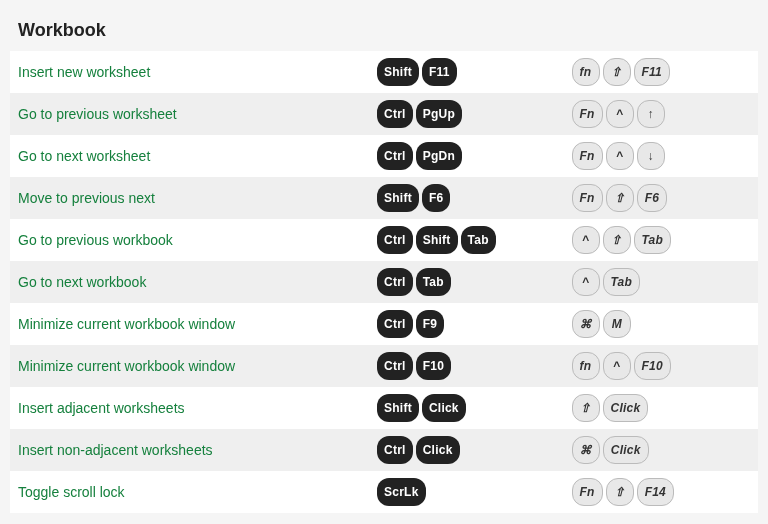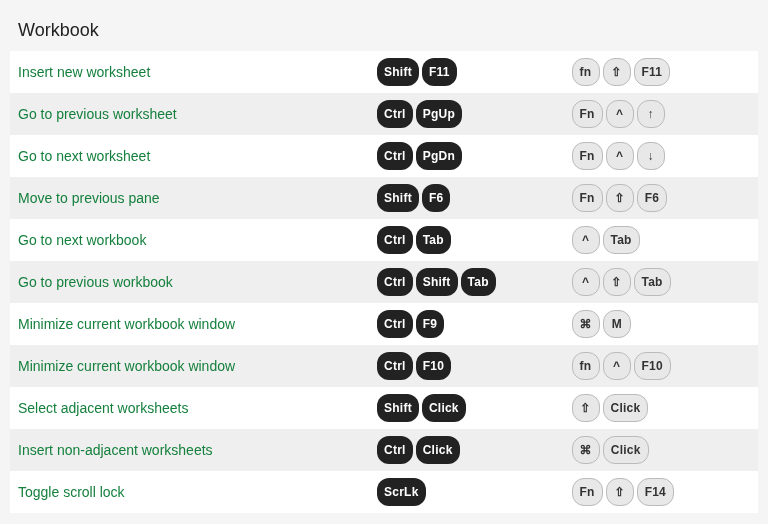--- a/index.html
+++ b/index.html
@@ -4,21 +4,21 @@
   <style>
     * { box-sizing: border-box; margin: 0; padding: 0; }
     body {
       font-family: -apple-system, BlinkMacSystemFont, "Segoe UI", sans-serif;
       background: #f5f5f5;
       padding: 10px;
       width: 768px;
     }
     .section-title {
       font-size: 18px;
-      font-weight: 400;
+      font-weight: 700;
       color: #222;
       padding: 10px 8px 10px 8px;
       background: #f5f5f5;
     }
     table {
       width: 100%;
       border-collapse: collapse;
     }
     tr:nth-child(odd) {
       background: #ffffff;
@@ -55,20 +55,21 @@
       border-radius: 12px;
       padding: 4px 7px;
       min-width: 28px;
       height: 28px;
       letter-spacing: 0.02em;
     }
     .key.light {
       background: #e8e8e8;
       color: #333;
       border: 1px solid #bbb;
+      font-style: italic;
     }
   </style>
 </head>
 <body>
 
 <div class="section-title">Workbook</div>
 
 <table>
   <tbody id="table-body">
       <tr>
@@ -113,63 +114,63 @@
         </td>
         <td class="keys-mac">
           <div class="keys-group">
             <span class="key light">Fn</span>
             <span class="key light">^</span>
             <span class="key light">↓</span>
           </div>
         </td>
       </tr>
       <tr>
-        <td class="action-label">Move to previous pane</td>
+        <td class="action-label">Move to previous next</td>
         <td class="keys-win">
           <div class="keys-group">
             <span class="key">Shift</span>
             <span class="key">F6</span>
           </div>
         </td>
         <td class="keys-mac">
           <div class="keys-group">
             <span class="key light">Fn</span>
             <span class="key light">⇧</span>
             <span class="key light">F6</span>
           </div>
         </td>
       </tr>
       <tr>
+        <td class="action-label">Go to previous workbook</td>
+        <td class="keys-win">
+          <div class="keys-group">
+            <span class="key">Ctrl</span>
+            <span class="key">Shift</span>
+            <span class="key">Tab</span>
+          </div>
+        </td>
+        <td class="keys-mac">
+          <div class="keys-group">
+            <span class="key light">^</span>
+            <span class="key light">⇧</span>
+            <span class="key light">Tab</span>
+          </div>
+        </td>
+      </tr>
+      <tr>
         <td class="action-label">Go to next workbook</td>
         <td class="keys-win">
           <div class="keys-group">
             <span class="key">Ctrl</span>
             <span class="key">Tab</span>
           </div>
         </td>
         <td class="keys-mac">
           <div class="keys-group">
             <span class="key light">^</span>
-            <span class="key light">Tab</span>
-          </div>
-        </td>
-      </tr>
-      <tr>
-        <td class="action-label">Go to previous workbook</td>
-        <td class="keys-win">
-          <div class="keys-group">
-            <span class="key">Ctrl</span>
-            <span class="key">Shift</span>
-            <span class="key">Tab</span>
-          </div>
-        </td>
-        <td class="keys-mac">
-          <div class="keys-group">
-            <span class="key light">^</span>
-            <span class="key light">⇧</span>
             <span class="key light">Tab</span>
           </div>
         </td>
       </tr>
       <tr>
         <td class="action-label">Minimize current workbook window</td>
         <td class="keys-win">
           <div class="keys-group">
             <span class="key">Ctrl</span>
             <span class="key">F9</span>
@@ -192,21 +193,21 @@
         </td>
         <td class="keys-mac">
           <div class="keys-group">
             <span class="key light">fn</span>
             <span class="key light">^</span>
             <span class="key light">F10</span>
           </div>
         </td>
       </tr>
       <tr>
-        <td class="action-label">Select adjacent worksheets</td>
+        <td class="action-label">Insert adjacent worksheets</td>
         <td class="keys-win">
           <div class="keys-group">
             <span class="key">Shift</span>
             <span class="key">Click</span>
           </div>
         </td>
         <td class="keys-mac">
           <div class="keys-group">
             <span class="key light">⇧</span>
             <span class="key light">Click</span>

